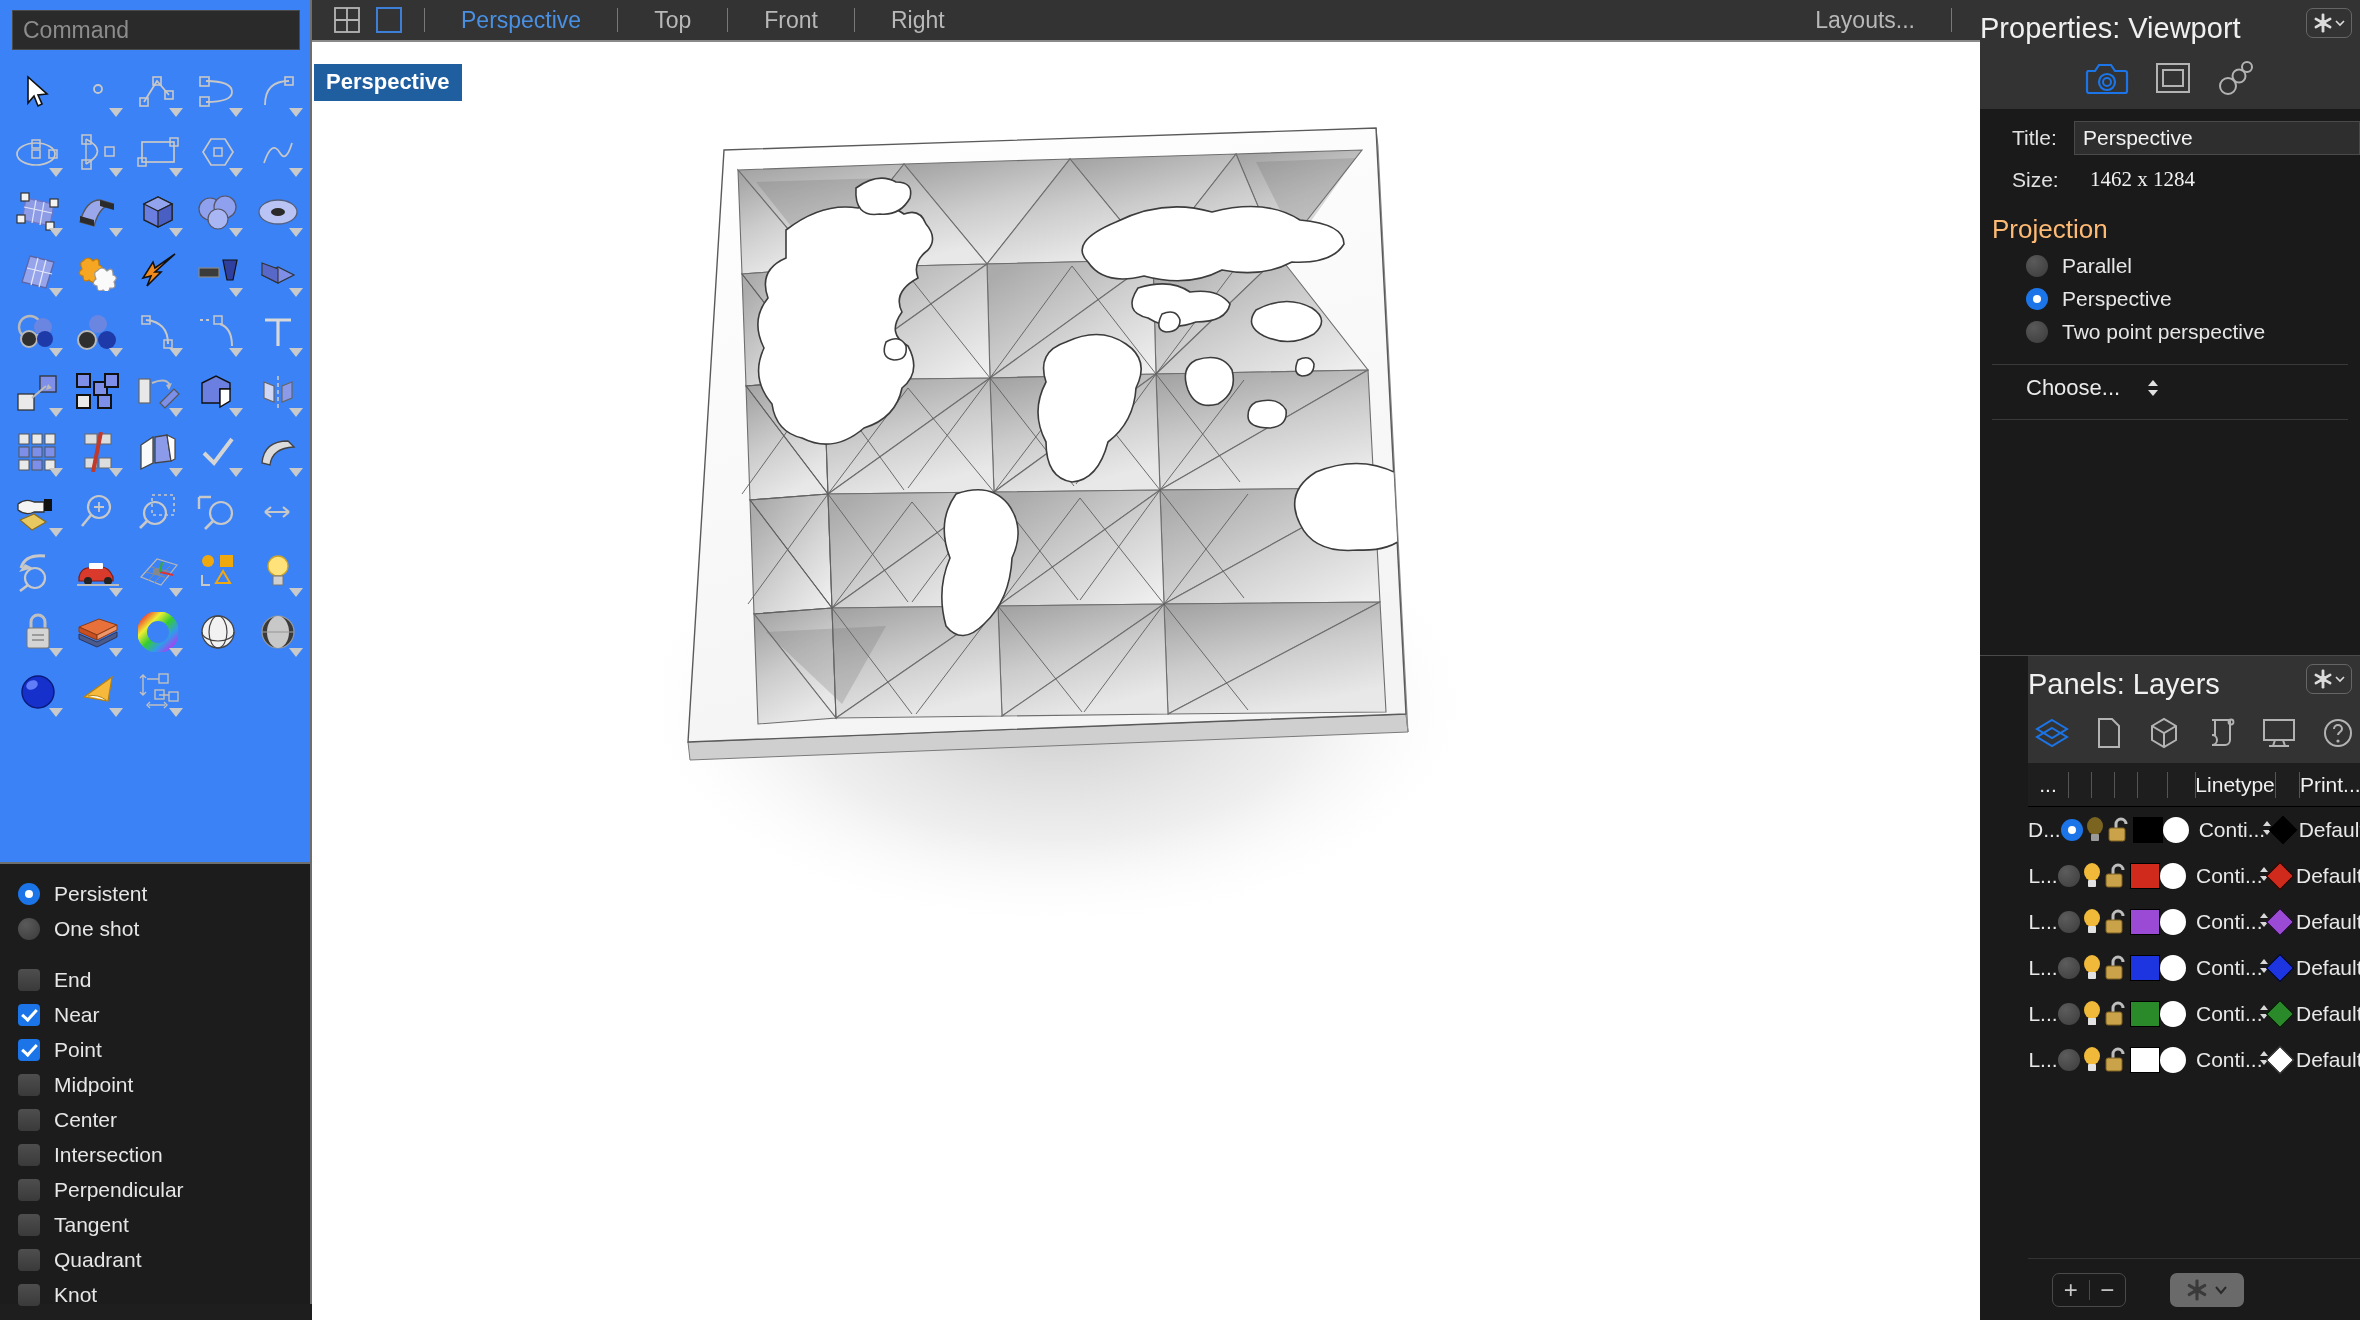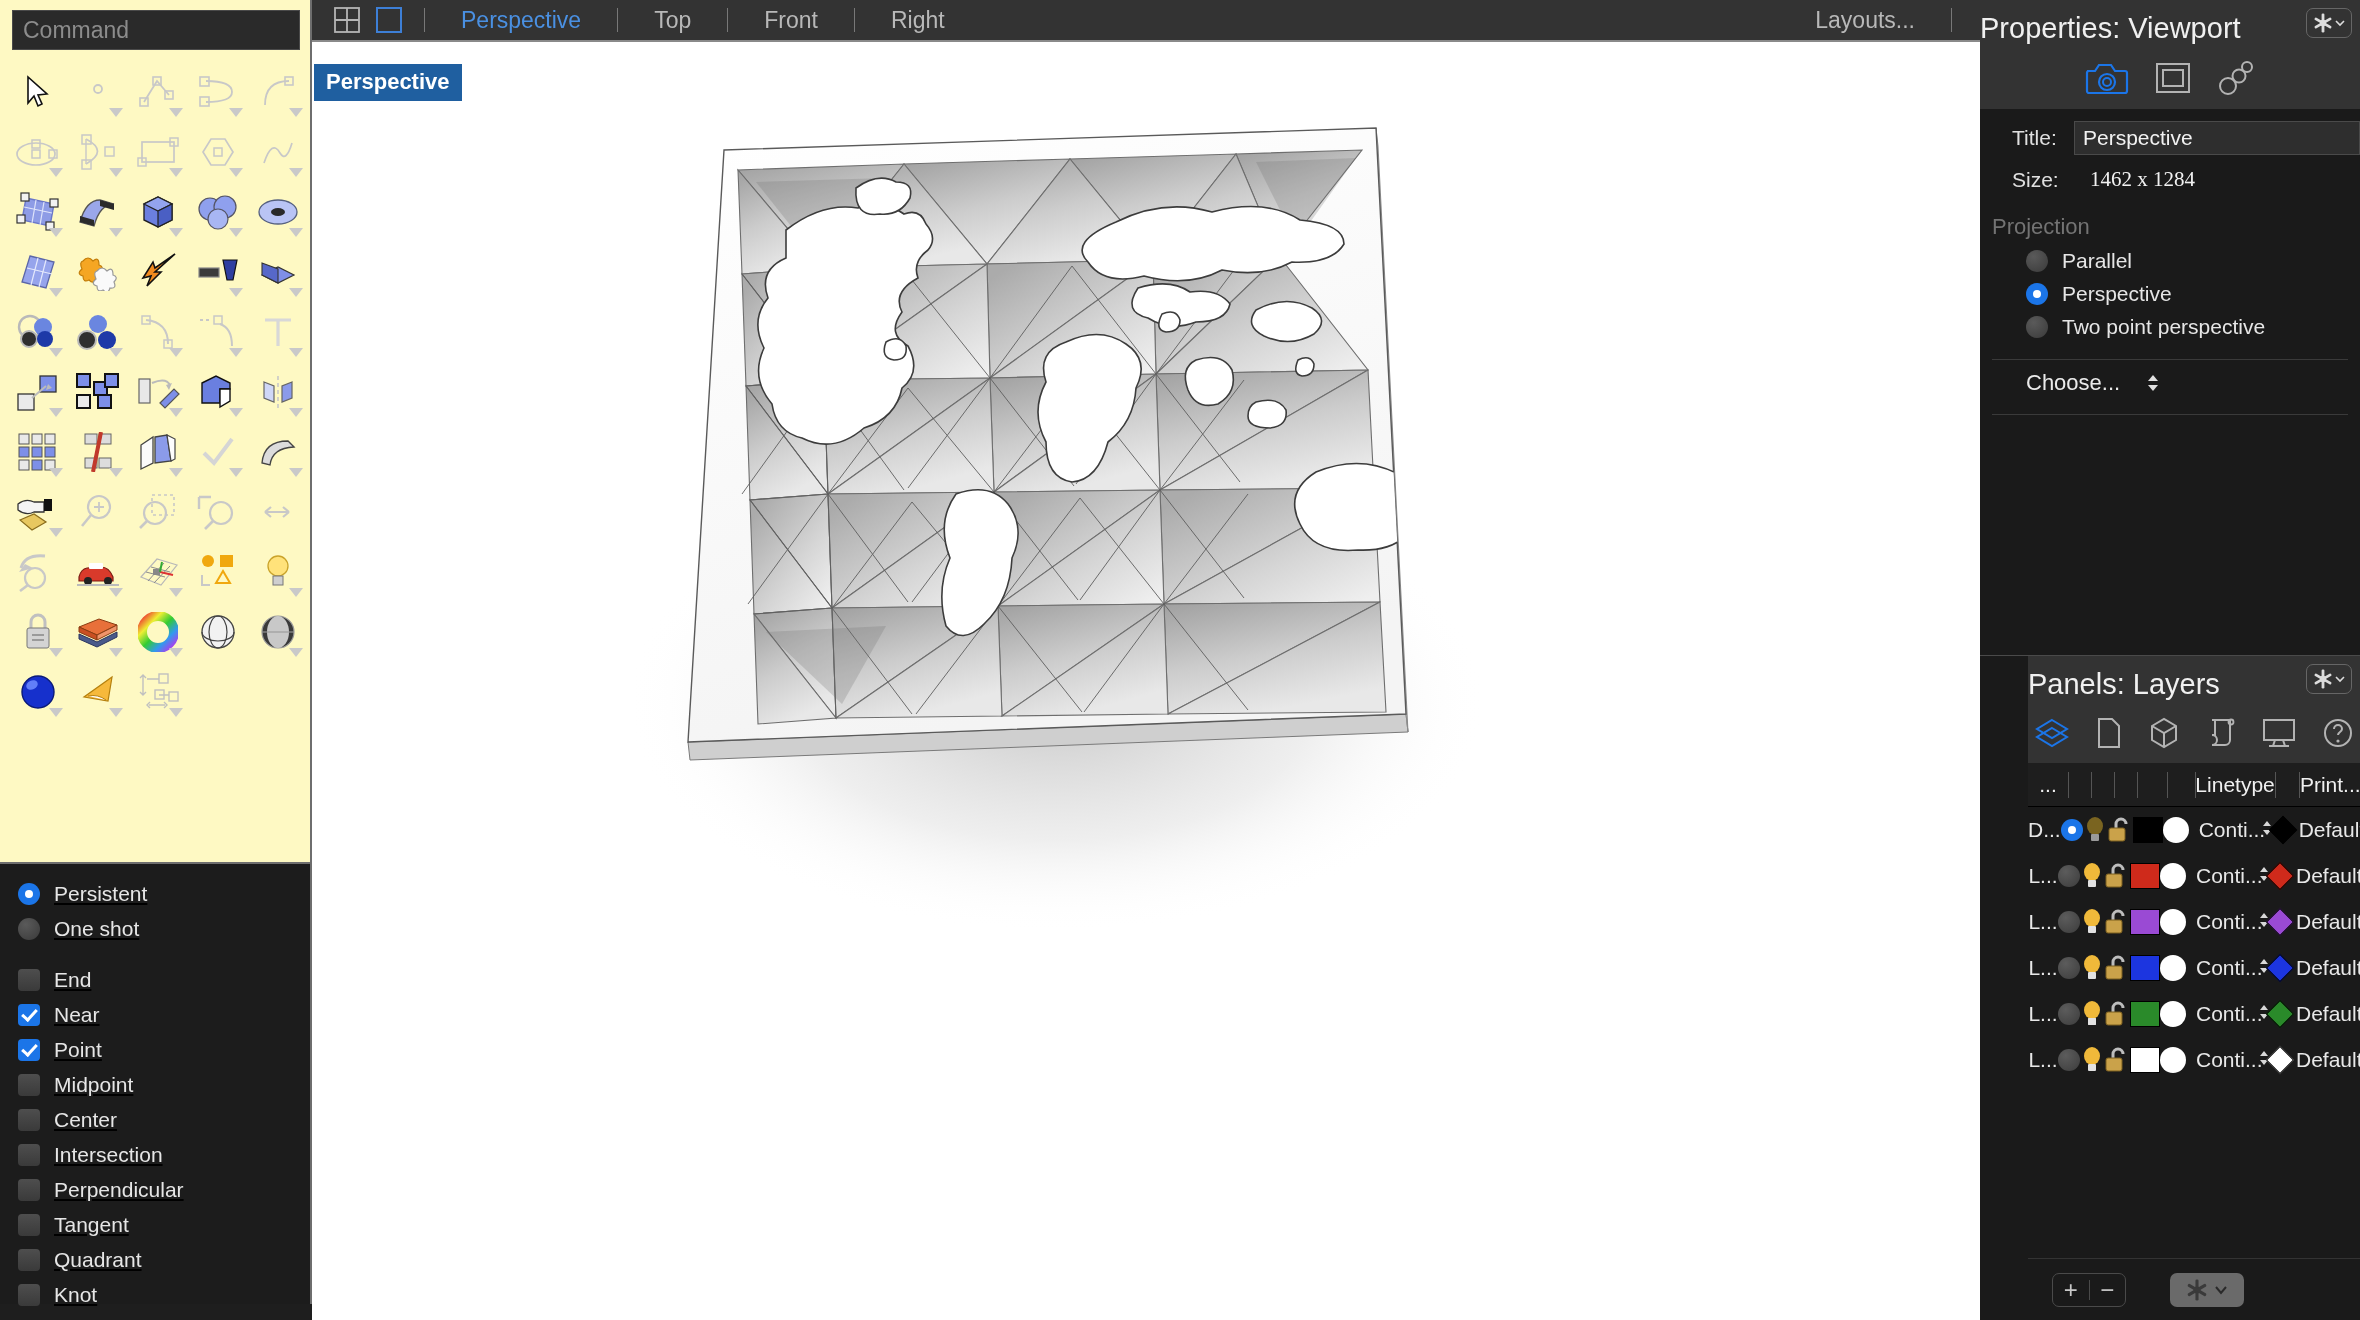--- a/index.html
+++ b/index.html
@@ -7,26 +7,25 @@
     width: 2360px; height: 1320px;
     background: #1e1e1e;
     font-family: "Liberation Sans", sans-serif;
     overflow: hidden;
   }
   .app { position: relative; width: 2360px; height: 1320px; display: flex; }
 
   
   .left-panel {
     width: 312px; height: 1304px;
-    background: #fef9c3;
+    background: #3b82f6;
     border-right: 2px solid #6e6e6e;
     display: flex; flex-direction: column;
     flex: 0 0 312px;
     position: relative;
-    text-decoration: underline;
   }
   .cmd-wrap { padding: 10px 12px 6px 12px; }
   .cmd-input {
     width: 288px; height: 40px;
     background: #2a2a2a;
     border: 1px solid #4a4a4a;
     color: #8a8a8a;
     font-size: 23px;
     padding: 0 10px;
     font-family: "Liberation Sans", sans-serif;
@@ -146,21 +145,21 @@
   .props-body { background: #1a1a1a; padding: 0; flex: 0 0 auto; }
   .row-field { display: flex; align-items: center; padding: 12px 0 0 32px; }
   .fld-label { color: #e0e0e0; font-size: 21px; width: 78px; }
   .fld-input {
     background: #2e2e2e; border: 1px solid #4a4a4a;
     color: #f2f2f2; font-size: 21px; height: 34px;
     width: 286px; padding: 0 8px; outline: none;
     font-family: "Liberation Sans", sans-serif;
   }
   .fld-static { color: #f2f2f2; font-size: 21px; font-family: Liberation Serif, serif; }
-  .sec-title { color: #737373; font-size: 22px; padding: 22px 0 4px 12px; }
+  .sec-title { color: #fdba74; font-size: 26px; padding: 22px 0 4px 12px; }
   .sec-rows { padding-left: 46px; }
   .prow { display: flex; align-items: center; height: 33px; }
   .prow .lbl { color: #e6e6e6; font-size: 21px; }
   .prow .lbl.dim { color: #7d7d7d; }
   .divider { height: 1px; background: #3a3a3a; margin: 16px 12px 0 12px; }
   .choose-row { display: flex; align-items: center; padding: 10px 0 2px 46px; }
   .choose-lbl { color: #eaeaea; font-size: 22px; }
   .stepper { margin-left: 26px; display: flex; flex-direction: column; gap: 2px; }
 
   

